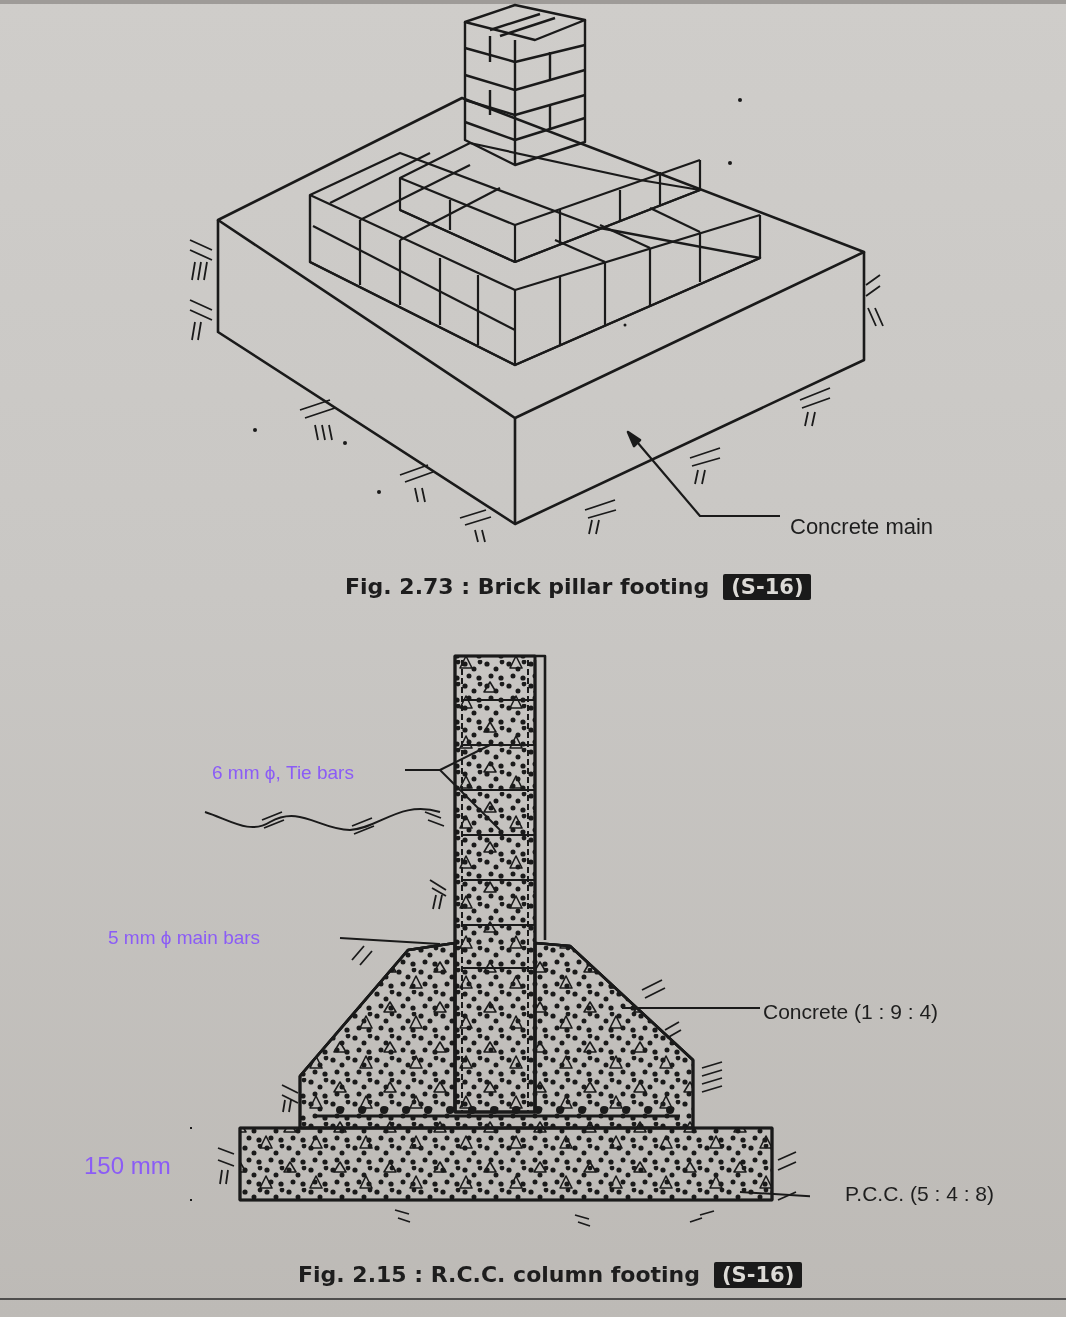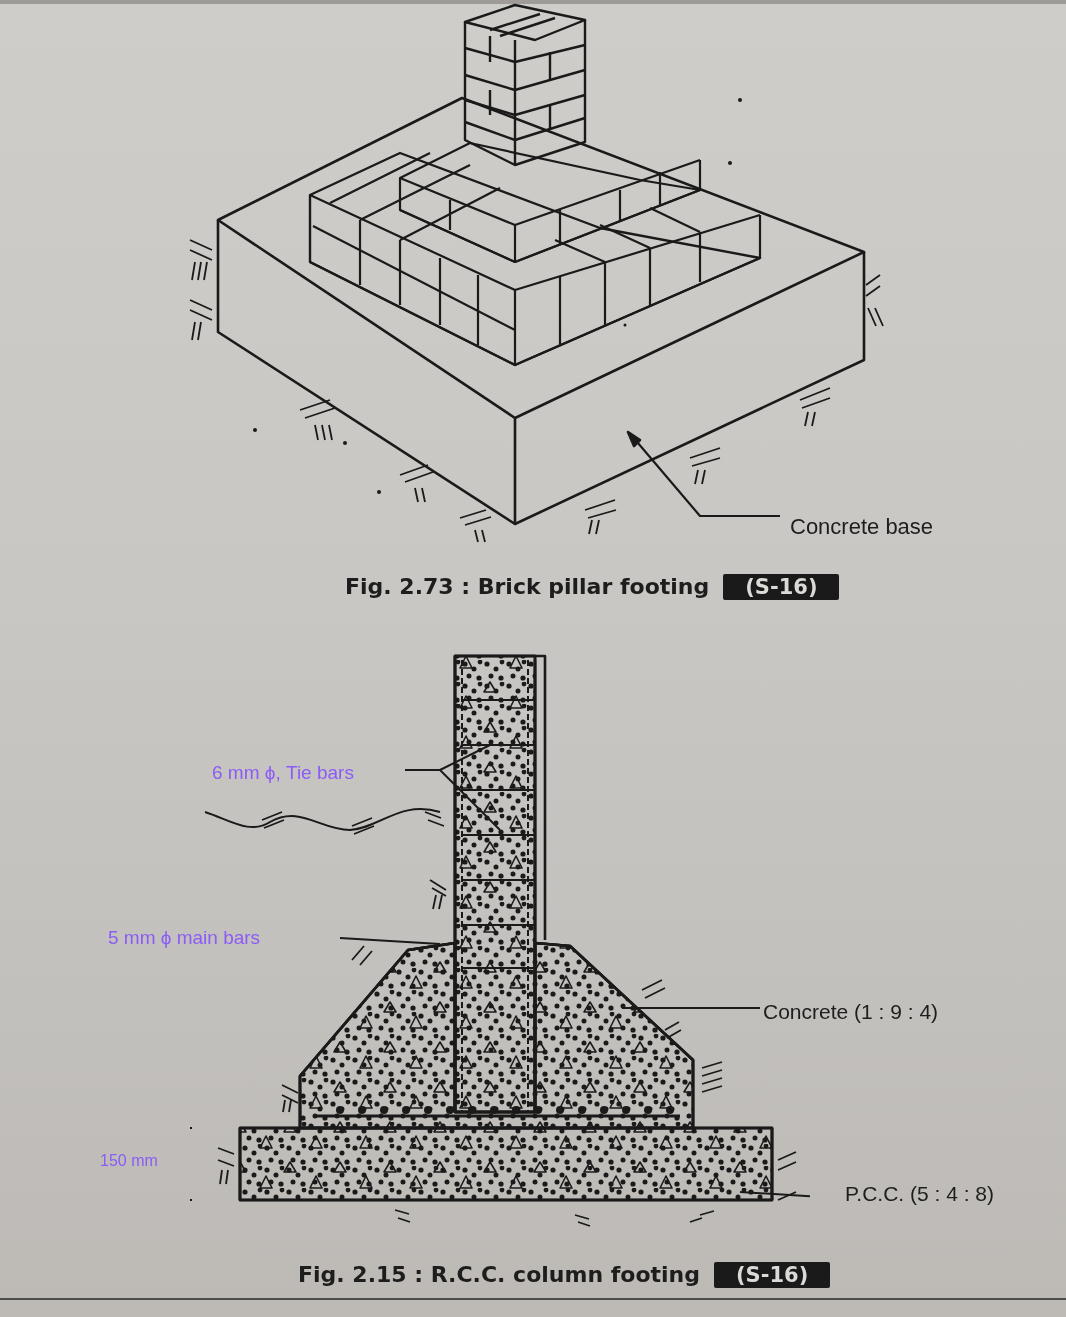--- a/index.html
+++ b/index.html
@@ -10,21 +10,21 @@
     position: relative;
     color: #1a1a1a;
   }
   .page-edge { position: absolute; left: 0; top: 0; width: 1066px; height: 4px; background: #6d6a66; opacity: .5; }
   .fig { position: absolute; }
   .caption {
     position: absolute; font-family: "DejaVu Sans", sans-serif; font-weight: bold;
     font-size: 22px; color: #1d1d1d; white-space: nowrap;
   }
   .caption .badge {
-    display: inline-block; background: #1a1a1a; color: #dcdad6; padding: 1px 22px;
+    display: inline-block; background: #1a1a1a; color: #dcdad6; padding: 1px 8px;
     margin-left: 14px; font-size: 21px; border-radius: 2px; text-align: right;
   }
   .label {
     position: absolute; font-size: 20px; color: #1e1e1e; white-space: nowrap;
   }
   .label.faded { color: #8b5cf6; }
   .bottom-rule { position: absolute; left: 0; top: 1298px; width: 1066px; height: 2px; background: #333; opacity: .8; }
 </style>
 </head>
 <body>
@@ -112,21 +112,21 @@
   <g fill="#1a1a1a" stroke="none">
     <circle cx="740" cy="100" r="2"></circle>
       <circle cx="730" cy="163" r="2"></circle>
       <circle cx="255" cy="430" r="2"></circle>
     <circle cx="345" cy="443" r="2"></circle>
       <circle cx="379" cy="492" r="2"></circle>
       <circle cx="625" cy="325" r="1.5"></circle>
   </g>
 </svg>
 
-<div class="label" style="left:790px;top:514px;font-size:22px">Concrete base</div>
+<div class="label" style="left:790px;top:514px;font-size:22px">Concrete main</div>
 
 <div class="caption" style="left:345px;top:574px">
   <span>Fig. 2.73 : Brick pillar footing</span><span class="badge">(S-16)</span>
 </div>
 
 <svg class="fig" style="left:190px;top:640px" width="620" height="600" viewBox="190 640 620 600" fill="none" stroke="#1a1a1a" stroke-width="2.6" stroke-linejoin="round">
   <defs>
     <pattern id="concrete-dots" width="22" height="22" patternUnits="userSpaceOnUse">
       <circle cx="3" cy="4" r="1.3" fill="#1a1a1a"></circle>
       <circle cx="12" cy="9" r="1.2" fill="#1a1a1a"></circle>
@@ -210,19 +210,19 @@
     <path d="M218,1148 l16,6 M218,1160 l16,6 M222,1170 l-2,14 M228,1170 l-2,14"></path>
     <path d="M778,1160 l18,-8 M778,1170 l18,-8 M778,1200 l18,-8"></path>
     <path d="M395,1210 l14,4 M398,1218 l12,4 M575,1215 l14,4 M578,1222 l12,4 M700,1215 l14,-4 M690,1222 l12,-4"></path>
   </g>
 </svg>
 
 <div class="label faded" style="left:212px;top:762px;font-size:19px">6 mm ϕ, Tie bars</div>
 <div class="label faded" style="left:108px;top:927px;font-size:19px">5 mm ϕ main bars</div>
 <div class="label" style="left:763px;top:1000px;font-size:21px">Concrete (1 : 9 : 4)</div>
 <div class="label" style="left:845px;top:1182px;font-size:21px">P.C.C. (5 : 4 : 8)</div>
-<div class="label faded" style="left:100px;top:1152px;font-size:16px">150 mm</div>
+<div class="label faded" style="left:84px;top:1152px;font-size:24px">150 mm</div>
 
 <div class="caption" style="left:298px;top:1262px">
   <span>Fig. 2.15 : R.C.C. column footing</span><span class="badge">(S-16)</span>
 </div>
 
 <div class="bottom-rule"></div>
 
 </body></html>

